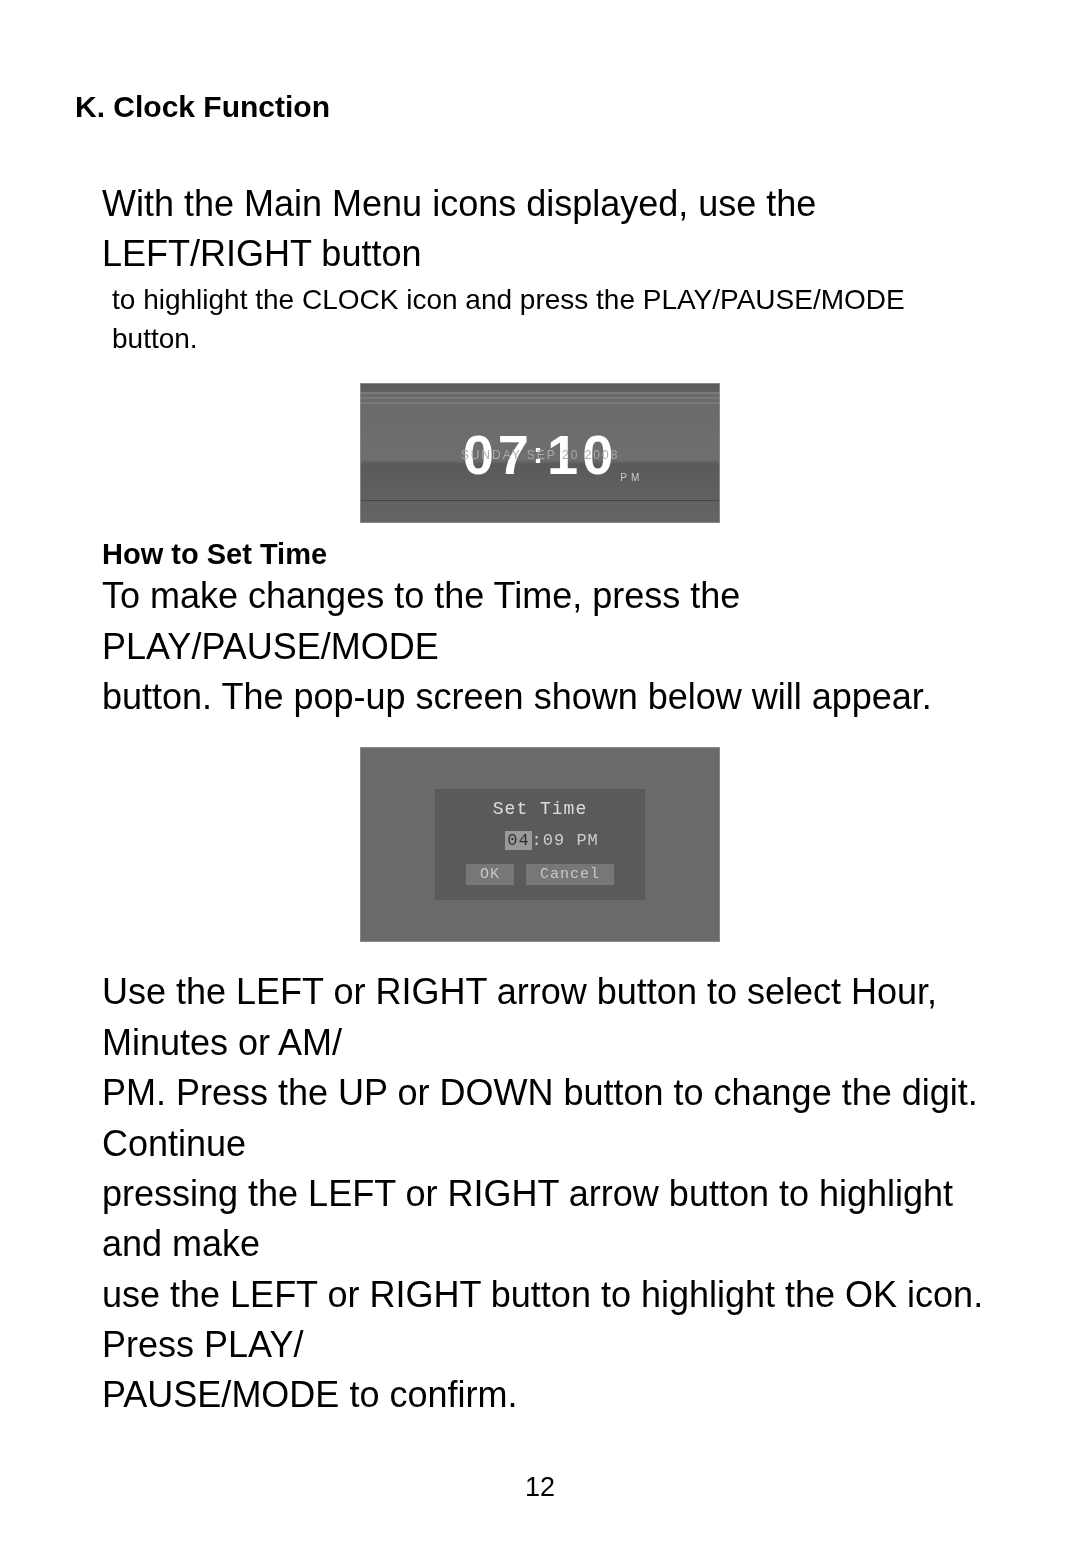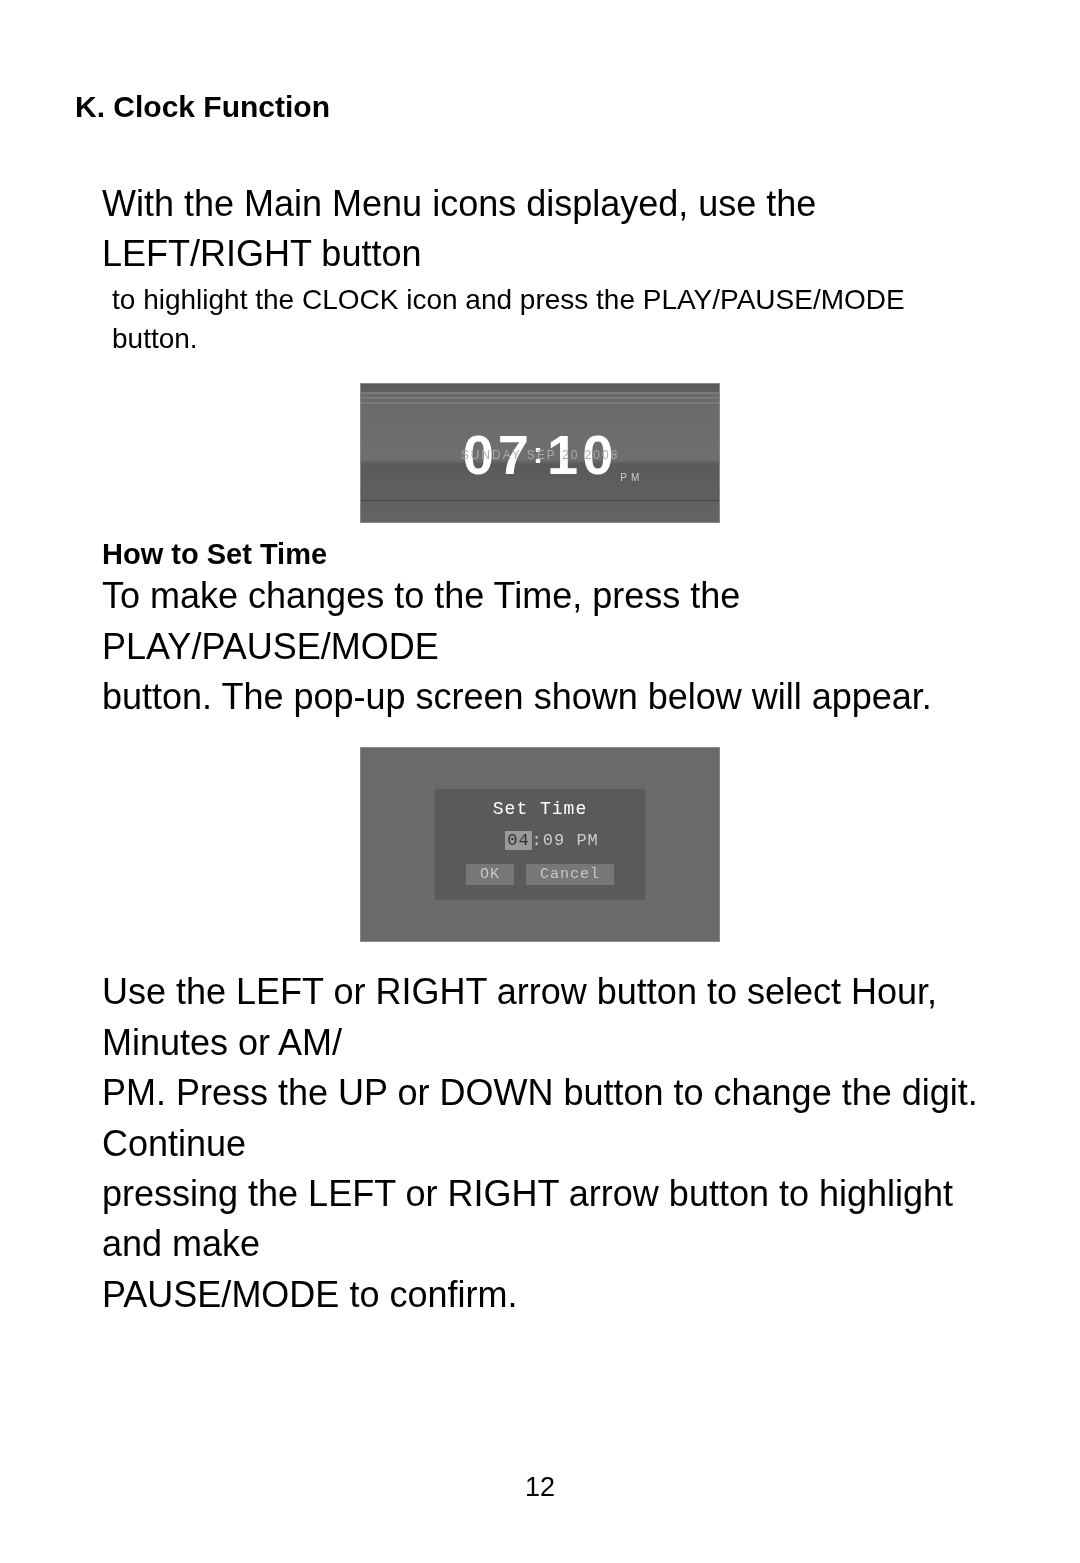--- a/index.html
+++ b/index.html
@@ -108,21 +108,21 @@
       justify-content: center;
       align-items: center;
     }
     .set-time-dialog {
       width: 210px;
       background: #5a5a5a;
       padding: 10px 0 15px 0;
       text-align: center;
     }
     .dialog-title {
-      color: #ffffff;
+      color: #fde047;
       font-size: 18px;
       font-family: "Courier New", monospace;
       margin-bottom: 12px;
       letter-spacing: 1px;
     }
     .dialog-time {
       color: #ccc;
       font-size: 17px;
       font-family: "Courier New", monospace;
       margin-bottom: 14px;
@@ -205,16 +205,17 @@
         <span class="dialog-btn">Cancel</span>
       </div>
     </div>
   </div>
 </div>
 
 <div style="margin-top:25px;">
   <div class="no-indent-text">Use the  LEFT or RIGHT arrow button to select Hour, Minutes or AM/</div>
   <div class="no-indent-text">PM. Press the UP or DOWN button to change the digit. Continue</div>
   <div class="no-indent-text">pressing the LEFT or RIGHT arrow button to highlight and make</div>
+  <div class="no-indent-text">use the LEFT or RIGHT button to highlight the OK icon. Press PLAY/</div>
   <div class="no-indent-text">PAUSE/MODE to confirm.</div>
 </div>
 
 <div class="page-number">12</div>
 
 </body></html>

